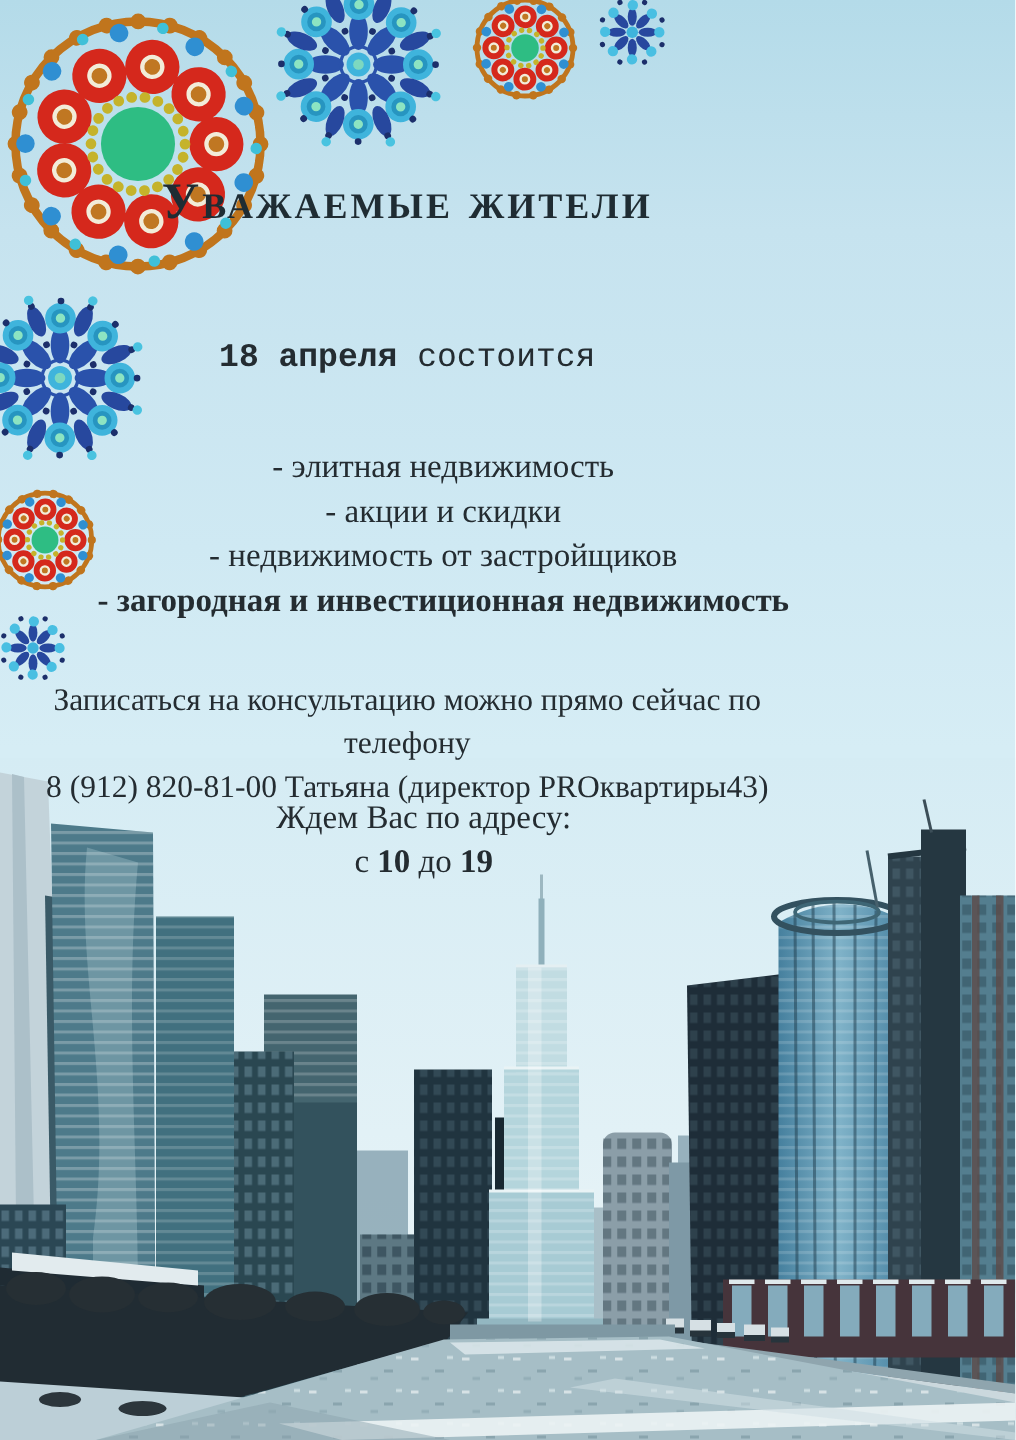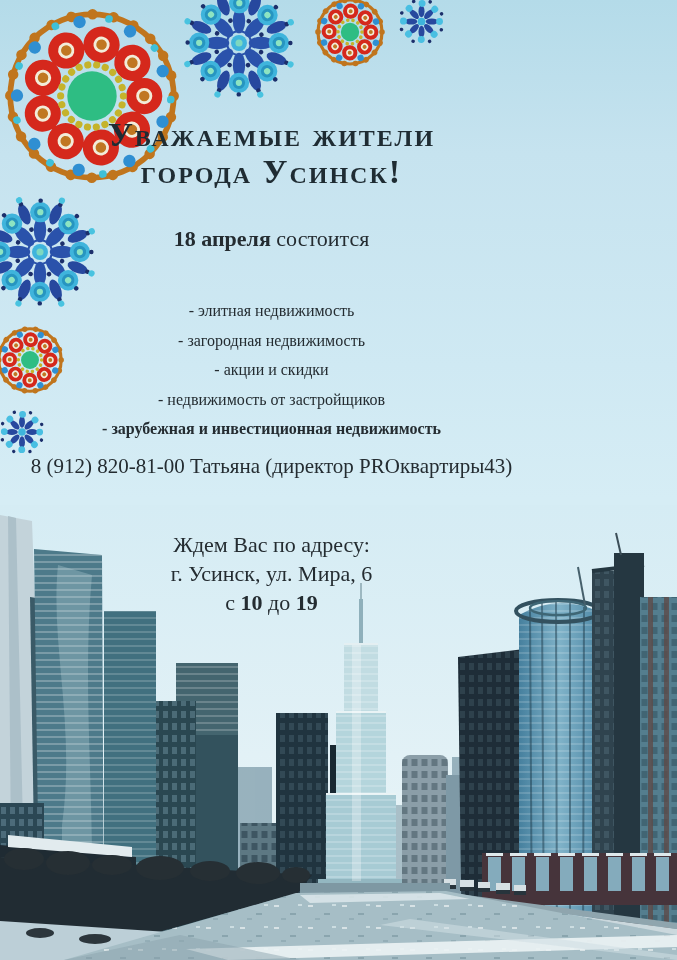--- a/index.html
+++ b/index.html
@@ -8,24 +8,24 @@
     background:linear-gradient(180deg,#b4dbe9 0%,#c6e3ef 16%,#cfe9f3 38%,#d6edf5 52%);
     font-family:"Liberation Serif","DejaVu Serif",serif;
     color:#242c31;
   }
   svg{display:block;}
   .orns{position:absolute;top:0;left:0;pointer-events:none;}
   .photo{position:absolute;top:505px;left:0;}
   .txt{position:absolute;left:0;width:543px;text-align:center;z-index:5;}
   .title{top:116px;font-size:34px;line-height:37px;font-weight:700;
          font-variant:small-caps;letter-spacing:2px;color:#1f2c33;}
-  .intro{top:224px;font-size:22px;line-height:30px;}
-  .list{top:296px;font-size:16px;line-height:29.5px;}
+  .intro{top:224px;font-size:22px;line-height:30px;font-family:Liberation Mono, monospace;}
+  .list{top:296px;font-size:22px;line-height:29.5px;padding-left:24px;}
   .contact{top:452px;font-size:21px;line-height:29px;}
-  .address{top:530px;font-size:22px;line-height:29px;}
+  .address{top:530px;font-size:22px;line-height:29px;margin-left:11px;}
   .b{font-weight:700;}
 </style>
 </head>
 <body>
 
 <div class="page">
 
   <svg class="orns" width="677" height="505" viewBox="0 0 677 505">
     <defs>
       <symbol id="orn-big" viewBox="-100 -100 200 200">
@@ -357,38 +357,36 @@
       <polygon points="64,455 296,388 446,386 677,430 677,455" fill="url(#pIce)"></polygon>
       <polygon points="300,390 440,388 470,394 310,398" fill="#dce8eb" opacity="0.85"></polygon>
       <polygon points="186,444 677,430 677,442 228,455" fill="#ecf3f4" opacity="0.9"></polygon>
       <polygon points="410,414 677,450 677,455 380,420" fill="#cfdfe4" opacity="0.55"></polygon>
       <polygon points="64,455 180,430 300,455" fill="#8ba3ad" opacity="0.5"></polygon>
     </g>
   </svg>
 
   <div class="txt title">
     <div>Уважаемые жители</div>
-    <div>города Усинск!</div>
   </div>
 
   <div class="txt intro">
     <div><span class="b">18 апреля</span><span> состоится</span></div>
   </div>
 
   <div class="txt list">
     <div>- элитная недвижимость</div>
-    <div>- загородная недвижимость</div>
     <div>- акции и скидки</div>
     <div>- недвижимость от застройщиков</div>
-    <div class="b">- зарубежная и инвестиционная недвижимость</div>
+    <div class="b">- загородная и инвестиционная недвижимость</div>
   </div>
 
   <div class="txt contact">
+    <div>Записаться на консультацию можно прямо сейчас по телефону</div>
     <div>8 (912) 820-81-00 Татьяна (директор PROквартиры43)</div>
   </div>
 
   <div class="txt address">
     <div>Ждем Вас по адресу:</div>
-    <div>г. Усинск, ул. Мира, 6</div>
     <div><span>с </span><span class="b">10</span><span> до </span><span class="b">19</span></div>
   </div>
 
 </div>
 
 </body></html>

